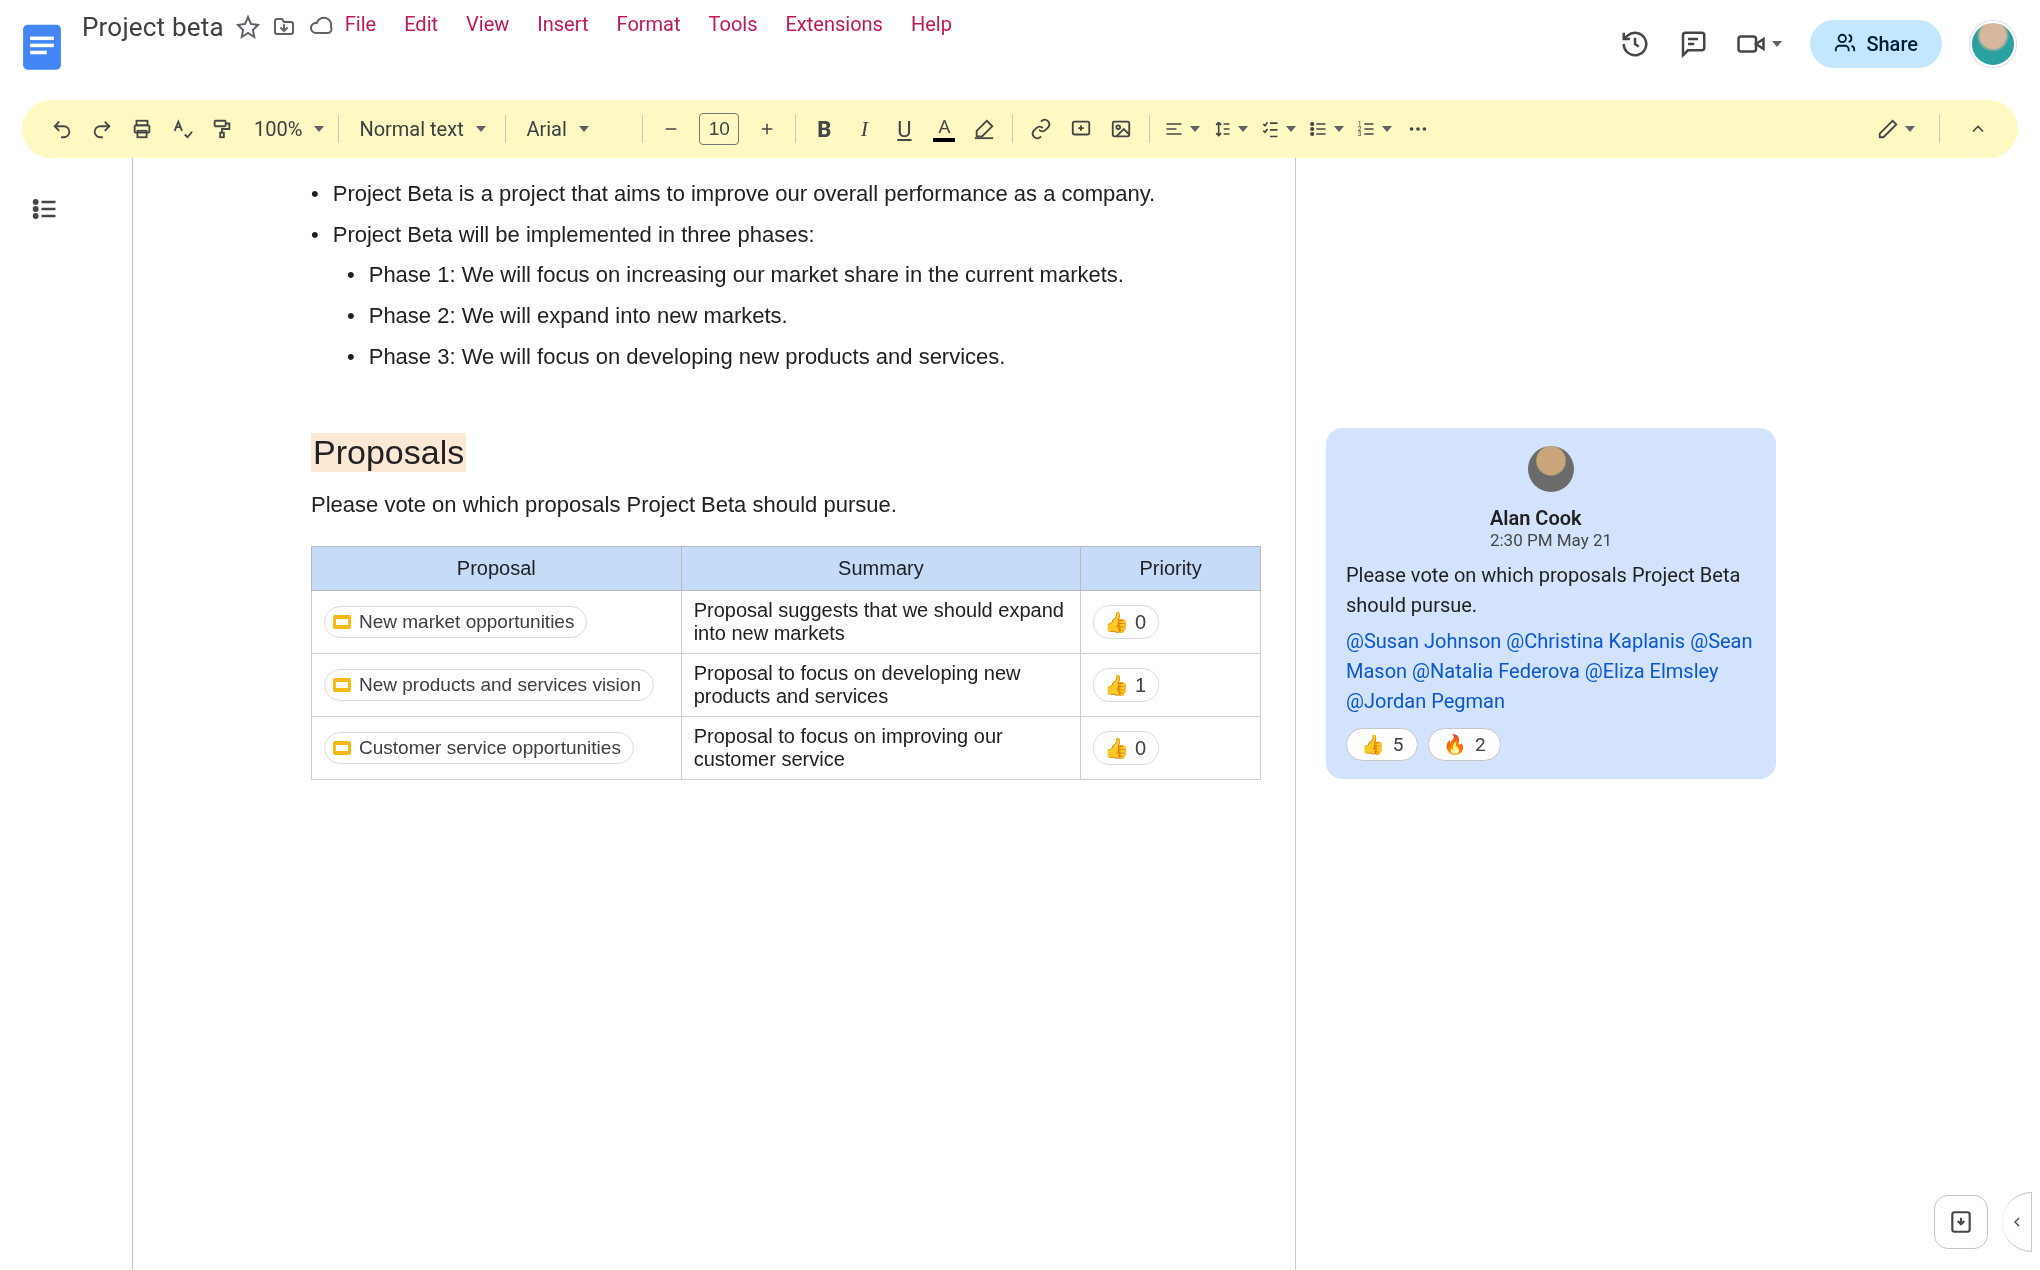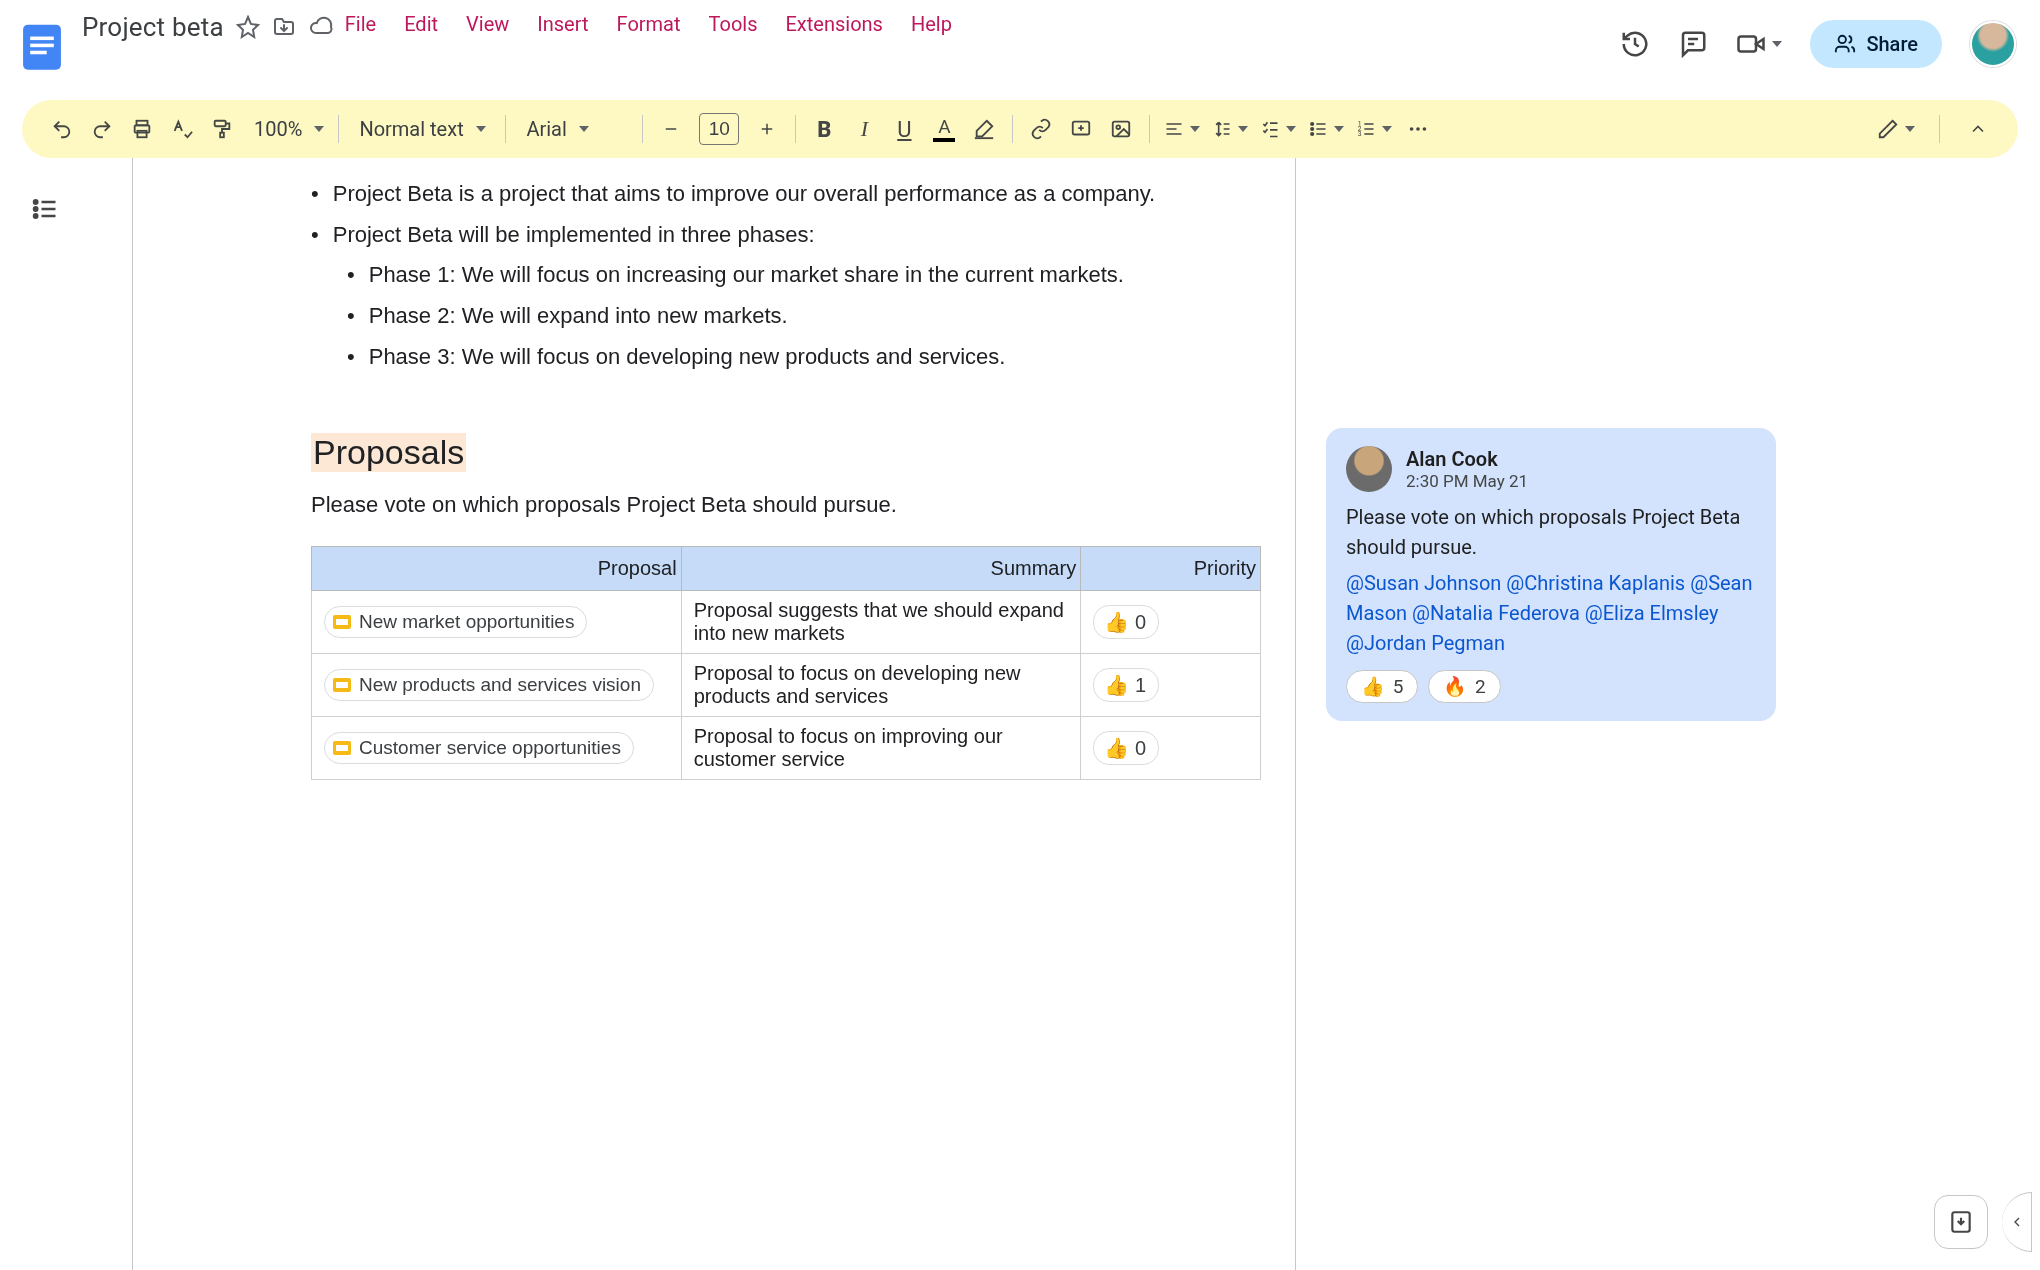--- a/index.html
+++ b/index.html
@@ -26,21 +26,21 @@
   .doc-logo svg { width: 52px; height: 52px; }
   .title-col { flex: 1; display:flex; flex-direction:row; gap:7px; padding-top:2px;}
   .title-row { display:flex; align-items:center; gap:12px; }
   .doc-title { font-size:26px; color:#3c4043; letter-spacing:0.2px; }
   .title-icon { color:#5f6368; cursor:pointer; display:flex; align-items:center;}
   .menu-row { display:flex; gap:28px; padding-left:4px;}
   .menu-item { font-size:20px; color:#be185d; cursor:pointer; }
   .title-right { display:flex; align-items:center; gap:28px; padding-top:10px;}
   .tr-icon { color:#444746; cursor:pointer; display:flex; align-items:center; gap:6px;}
   .share-btn {
-    background:#c2e7ff; border-radius:40px; display:flex; align-items:center;
+    background:#c2e7ff; border-radius:40px; display:flex; align-items:flex-start;
     gap:10px; padding:12px 24px; font-size:20px; font-weight:500;
     color:#001d35; cursor:pointer;
   }
   .avatar {
     width:46px; height:46px; border-radius:50%;
     background: radial-gradient(circle at 50% 30%, #d7b89c 0 35%, #2aa0a0 45% 100%);
     border:2px solid #fff; box-shadow:0 0 0 1px #dadce0;
   }
   
   .toolbar-wrap { padding: 8px 22px 0 22px; }
@@ -80,21 +80,21 @@
   .doc-bullets li::before { content:"•"; color:#202124; margin-right:14px;}
   .doc-bullets .sub { padding-left:36px; }
   .h2 {
     font-family: Arial, sans-serif; font-size:34px; font-weight:400;
     color:#202124; margin-top:56px; margin-bottom:20px;
     background:#fce8d4; display:inline-block; padding:0 2px;
   }
   .subtext { font-size:22px; margin-bottom:28px;}
   table.prop-table { border-collapse:collapse; width:950px; font-size:20px;}
   table.prop-table th {
-    background:#c5dbf8; text-align:right; font-weight:400; color:#202124;
+    background:#c5dbf8; text-align:center; font-weight:400; color:#202124;
     border:1px solid #b9b9b9; padding:10px 4px;
   }
   table.prop-table td {
     border:1px solid #cfcfcf; padding:8px 12px; vertical-align:middle;
     background:#fff;
   }
   .chip {
     display:inline-flex; align-items:center; gap:8px;
     background:#fff; border:1px solid #dadce0; border-radius:16px;
     padding:4px 12px 4px 8px; font-size:19px; color:#3c4043;
@@ -109,21 +109,21 @@
     display:inline-flex; align-items:center; gap:6px;
     background:#fff; border:1px solid #dadce0; border-radius:16px;
     padding:4px 12px 4px 10px; font-size:20px; color:#3c4043;
   }
   
   .comment-col { padding:270px 0 0 30px; width:480px;}
   .comment-card {
     width:450px; background:#d3e3fd; border-radius:16px; padding:18px 20px 18px 20px;
     color:#1f1f1f;
   }
-  .cc-head { display:flex; gap:14px; align-items:center; margin-bottom:10px;}
+  .cc-head { display:flex; gap:14px; align-items:center; margin-bottom:10px;flex-direction:column;}
   .cc-avatar {
     width:46px; height:46px; border-radius:50%;
     background: radial-gradient(circle at 50% 32%, #c9a57c 0 36%, #6b6b6b 40% 100%);
   }
   .cc-name { font-weight:600; font-size:20px;}
   .cc-time { font-size:17px; color:#444746;}
   .cc-body { font-size:20px; line-height:1.5; margin-bottom:6px;}
   .mention { color:#0b57d0; }
   .cc-reactions { display:flex; gap:10px; margin-top:12px;}
   .react-pill {

